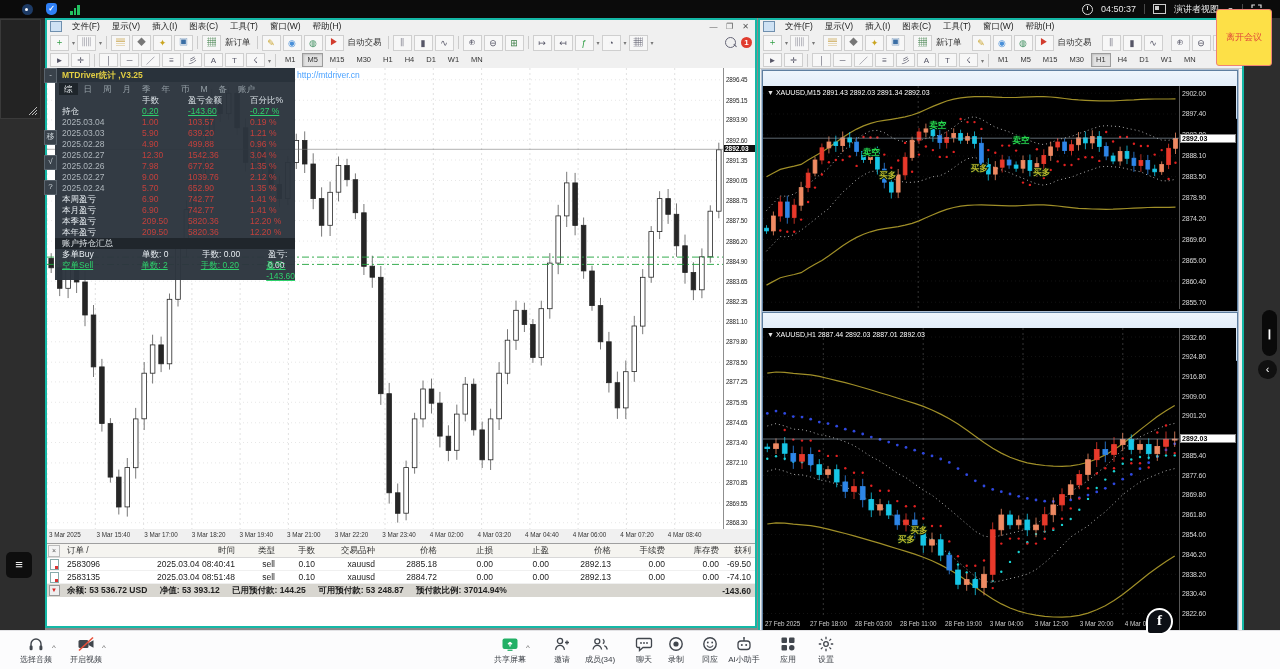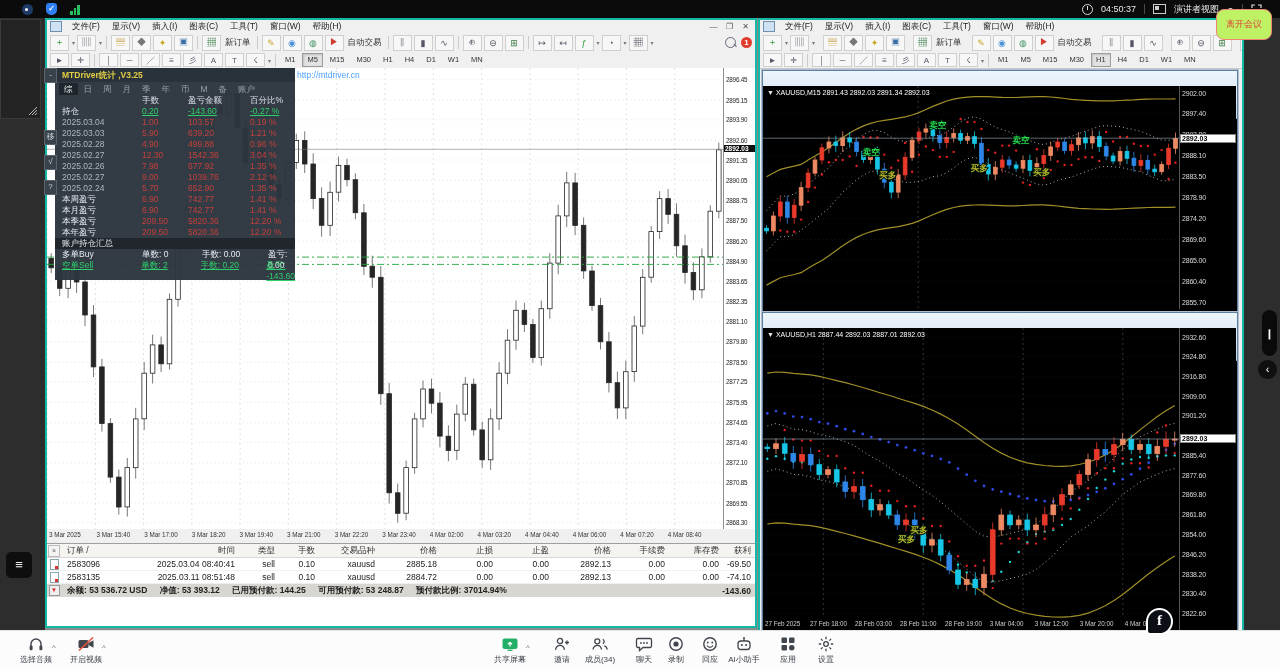--- a/index.html
+++ b/index.html
@@ -114,22 +114,22 @@
            line-height:8px;text-align:center;}
   .term-x{position:absolute;left:1px;top:1px;width:10px;height:10px;border:1px solid #bbb;background:#f4f4f4;
           color:#555;font-size:7px;line-height:9px;text-align:center;z-index:2;}
   .sumseg{margin-right:10px;}
   
   #botbar{left:0;top:630px;width:1280px;height:39px;background:#fcfcfd;border-top:1px solid #e3e3e6;}
   .bitem{position:absolute;top:4px;display:flex;flex-direction:column;align-items:center;width:44px;}
   .bitem .lbl{font-size:8px;color:#3c4047;margin-top:1px;white-space:nowrap;}
   .bitem .ic{height:18px;display:flex;align-items:center;}
   .bcaret{position:absolute;top:8px;font-size:8px;color:#666;}
-  #leave{position:absolute;right:8px;top:9px;border:1px solid #f08373;color:#e0473a;background:#bef264;
-         border-radius:8px;font-size:9px;padding:8px 9px;}
+  #leave{position:absolute;right:8px;top:9px;border:1px solid #f08373;color:#e0473a;background:#fde047;
+         border-radius:3px;font-size:9px;padding:21px 9px;}
   
   #wmark{left:1146px;top:608px;z-index:30;display:flex;align-items:center;gap:4px;position:absolute;}
   #fbico{width:23px;height:23px;border-radius:50% 50% 50% 4px;background:#0c0f15;border:2px solid #fff;
          color:#fff;font-weight:bold;font-size:15px;line-height:21px;text-align:center;
          font-family:"Liberation Serif",serif;}
   #wtext{color:#fff;font-size:24px;font-weight:bold;letter-spacing:1px;
          text-shadow:-1.5px 0 #000,1.5px 0 #000,0 -1.5px #000,0 1.5px #000,0 0 4px #000;}
 </style>
 </head>
 <body>
@@ -533,21 +533,21 @@
             <span class="tc w-price2">2892.13</span>
             <span class="tc w-comm">0.00</span>
             <span class="tc w-swap">0.00</span>
             <span class="tc w-profit">-69.50</span>
           </div>
           <div class="trow">
             <span class="tc w-ic">
               <span class="doc-ico"></span>
             </span>
             <span class="tc w-ticket tcl">2583135</span>
-            <span class="tc w-time">2025.03.11 08:51:48</span>
+            <span class="tc w-time">2025.03.04 08:51:48</span>
             <span class="tc w-type">sell</span>
             <span class="tc w-lots">0.10</span>
             <span class="tc w-sym">xauusd</span>
             <span class="tc w-price">2884.72</span>
             <span class="tc w-sl">0.00</span>
             <span class="tc w-tp">0.00</span>
             <span class="tc w-price2">2892.13</span>
             <span class="tc w-comm">0.00</span>
             <span class="tc w-swap">0.00</span>
             <span class="tc w-profit">-74.10</span>

